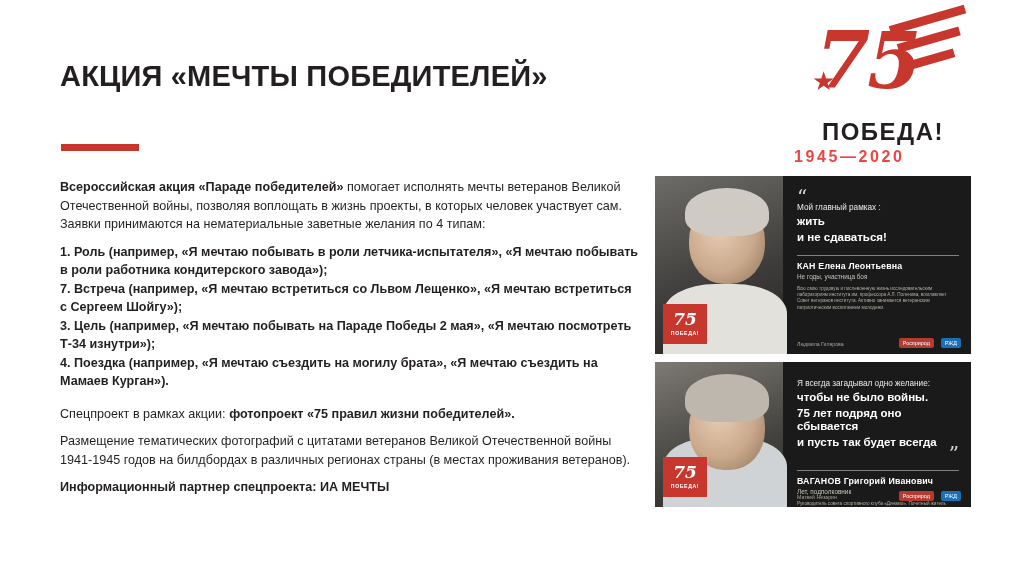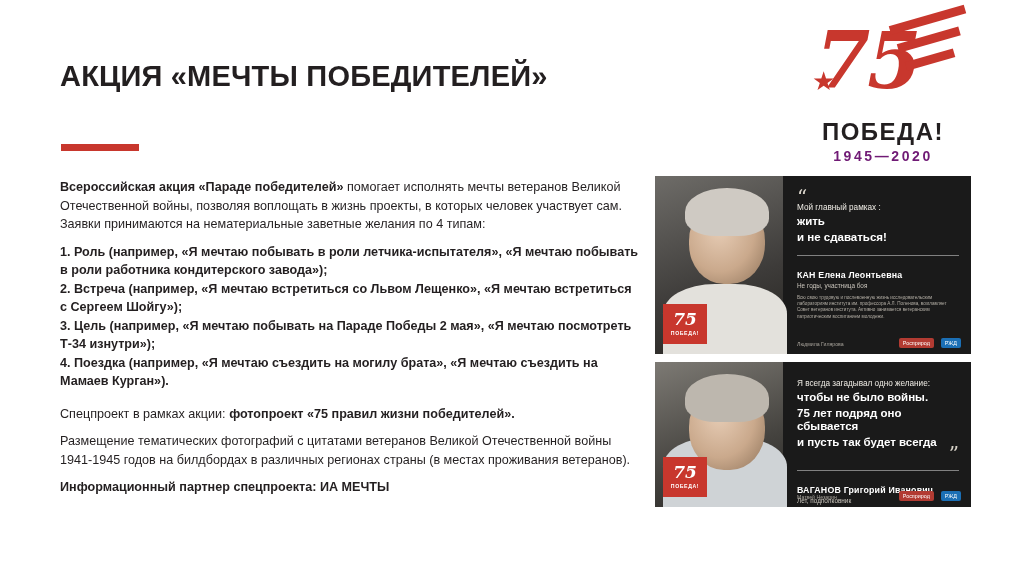--- a/index.html
+++ b/index.html
@@ -91,24 +91,23 @@
     font-size: 24px;
     font-weight: bold;
     color: #231f20;
     letter-spacing: 1.5px;
   }
   .logo-years {
     position: absolute;
     left: 0;
     top: 130px;
     width: 178px;
-    text-align: center;
-    font-size: 14px;
-    font-weight: bold;
-    color: #701a75;
+    font-size: 16px;
+    font-weight: bold;
+    color: #ef4444;
     letter-spacing: 2.6px;
   }
 
   
   .body-text {
     position: absolute;
     left: 60px;
     top: 178px;
     width: 580px;
     font-size: 12.6px;
@@ -197,21 +196,21 @@
     font-size: 11.5px;
     line-height: 13.5px;
     font-weight: bold;
     color: #ffffff;
     margin-top: 2px;
   }
   .quote-strong.italic { }
   .name-box {
     margin-top: 11px;
     border-top: 1px solid rgba(255,255,255,.45);
-    padding-top: 14px;
+    padding-top: 5px;
   }
   .vet-name {
     font-size: 8.8px;
     font-weight: bold;
     color: #ffffff;
     letter-spacing: .2px;
   }
   .vet-role {
     font-size: 6.4px;
     color: #c9c4bb;
@@ -293,21 +292,21 @@
       <div class="star">★</div>
     </div>
     <div class="logo-word">ПОБЕДА!</div>
     <div class="logo-years">1945—2020</div>
   </div>
 
   <div class="body-text">
     <p class="para"><b>Всероссийская акция «Параде победителей»</b><span> помогает исполнять мечты ветеранов Великой Отечественной войны, позволяя воплощать в жизнь проекты, в которых человек участвует сам. Заявки принимаются на нематериальные заветные желания по 4 типам:</span></p>
 
     <p class="para tight">1. Роль (например, «Я мечтаю побывать в роли летчика-испытателя», «Я мечтаю побывать в роли работника кондитерского завода»);</p>
-    <p class="para tight">2. Встреча (например, «Я мечтаю встретиться со Львом Лещенко», «Я мечтаю встретиться с Сергеем Шойгу»);</p>
+    <p class="para tight">7. Встреча (например, «Я мечтаю встретиться со Львом Лещенко», «Я мечтаю встретиться с Сергеем Шойгу»);</p>
     <p class="para tight">3. Цель (например, «Я мечтаю побывать на Параде Победы 2 мая», «Я мечтаю посмотреть Т-34 изнутри»);</p>
     <p class="para tight">4. Поездка (например, «Я мечтаю съездить на могилу брата», «Я мечтаю съездить на Мамаев Курган»).</p>
 
     <p class="para gap-top"><span>Спецпроект в рамках акции: </span><b>фотопроект «75 правил жизни победителей».</b></p>
 
     <p class="para">Размещение тематических фотографий с цитатами ветеранов Великой Отечественной войны 1941-1945 годов на билдбордах в различных регионах страны (в местах проживания ветеранов).</p>
 
     <p class="para"><b>Информационный партнер спецпроекта: ИА  МЕЧТЫ</b></p>
   </div>
 

